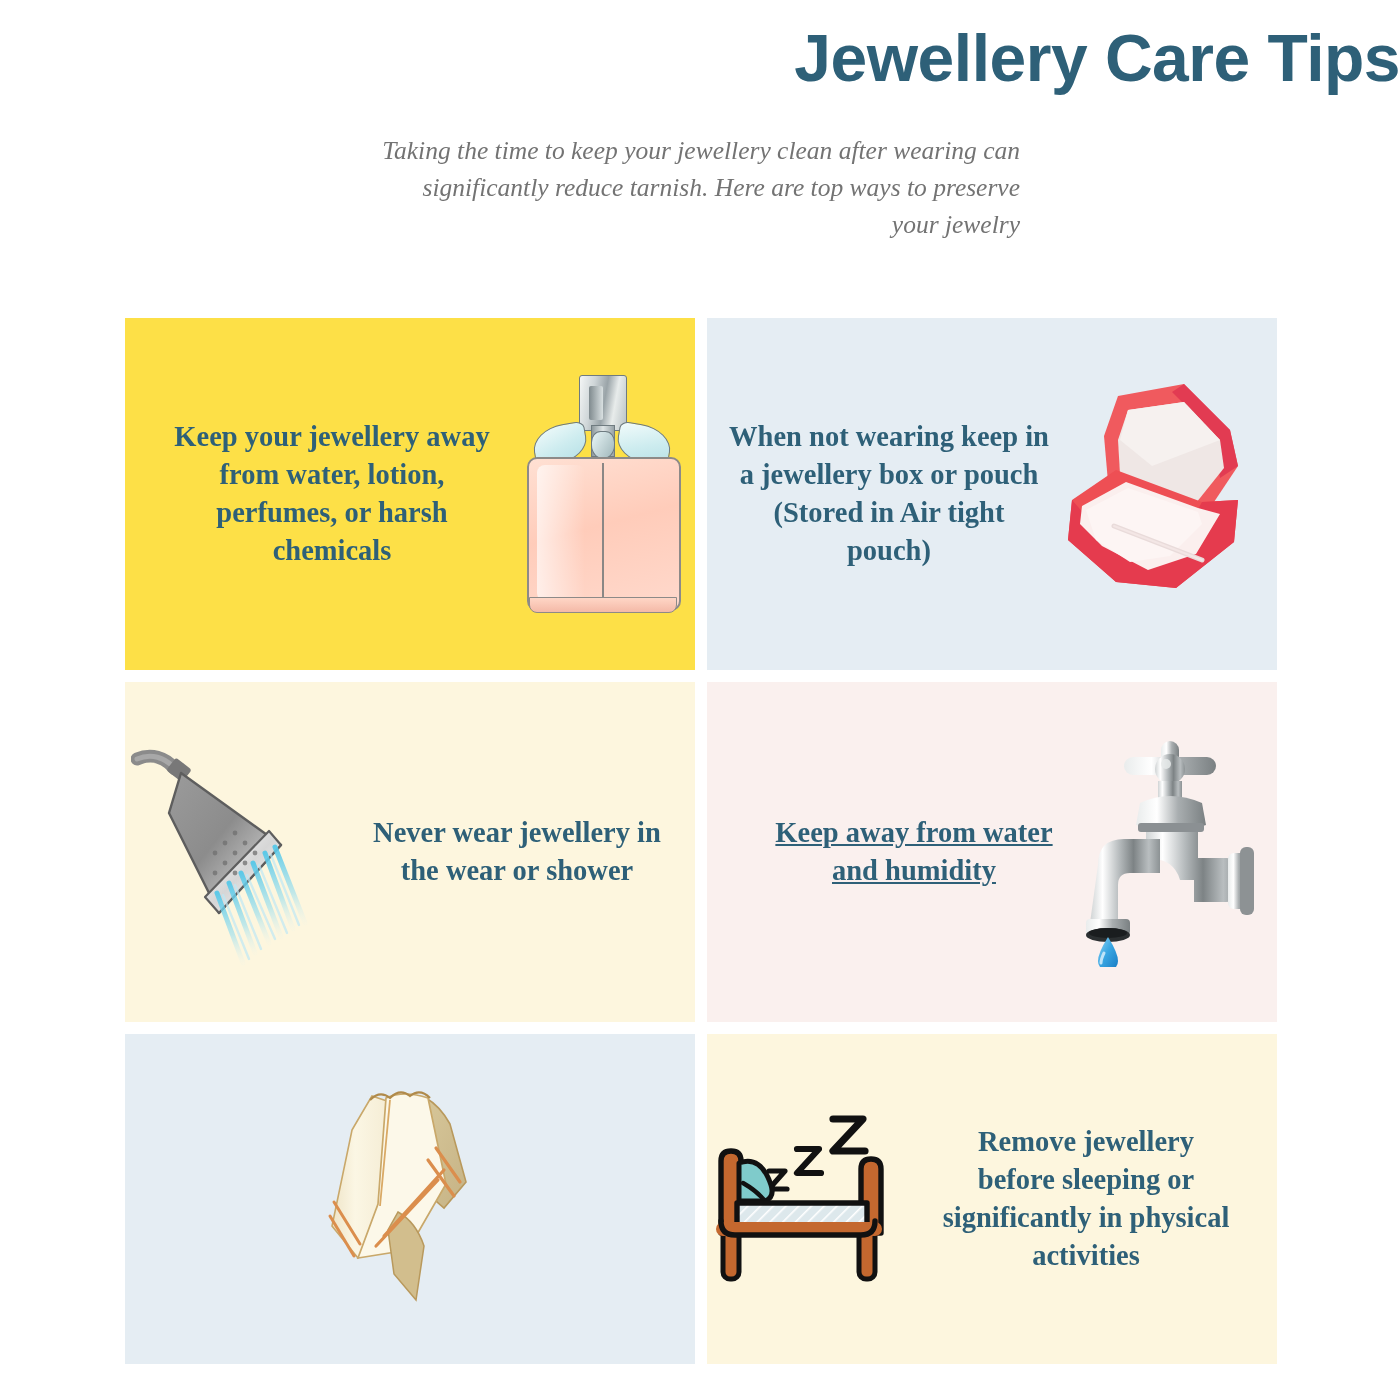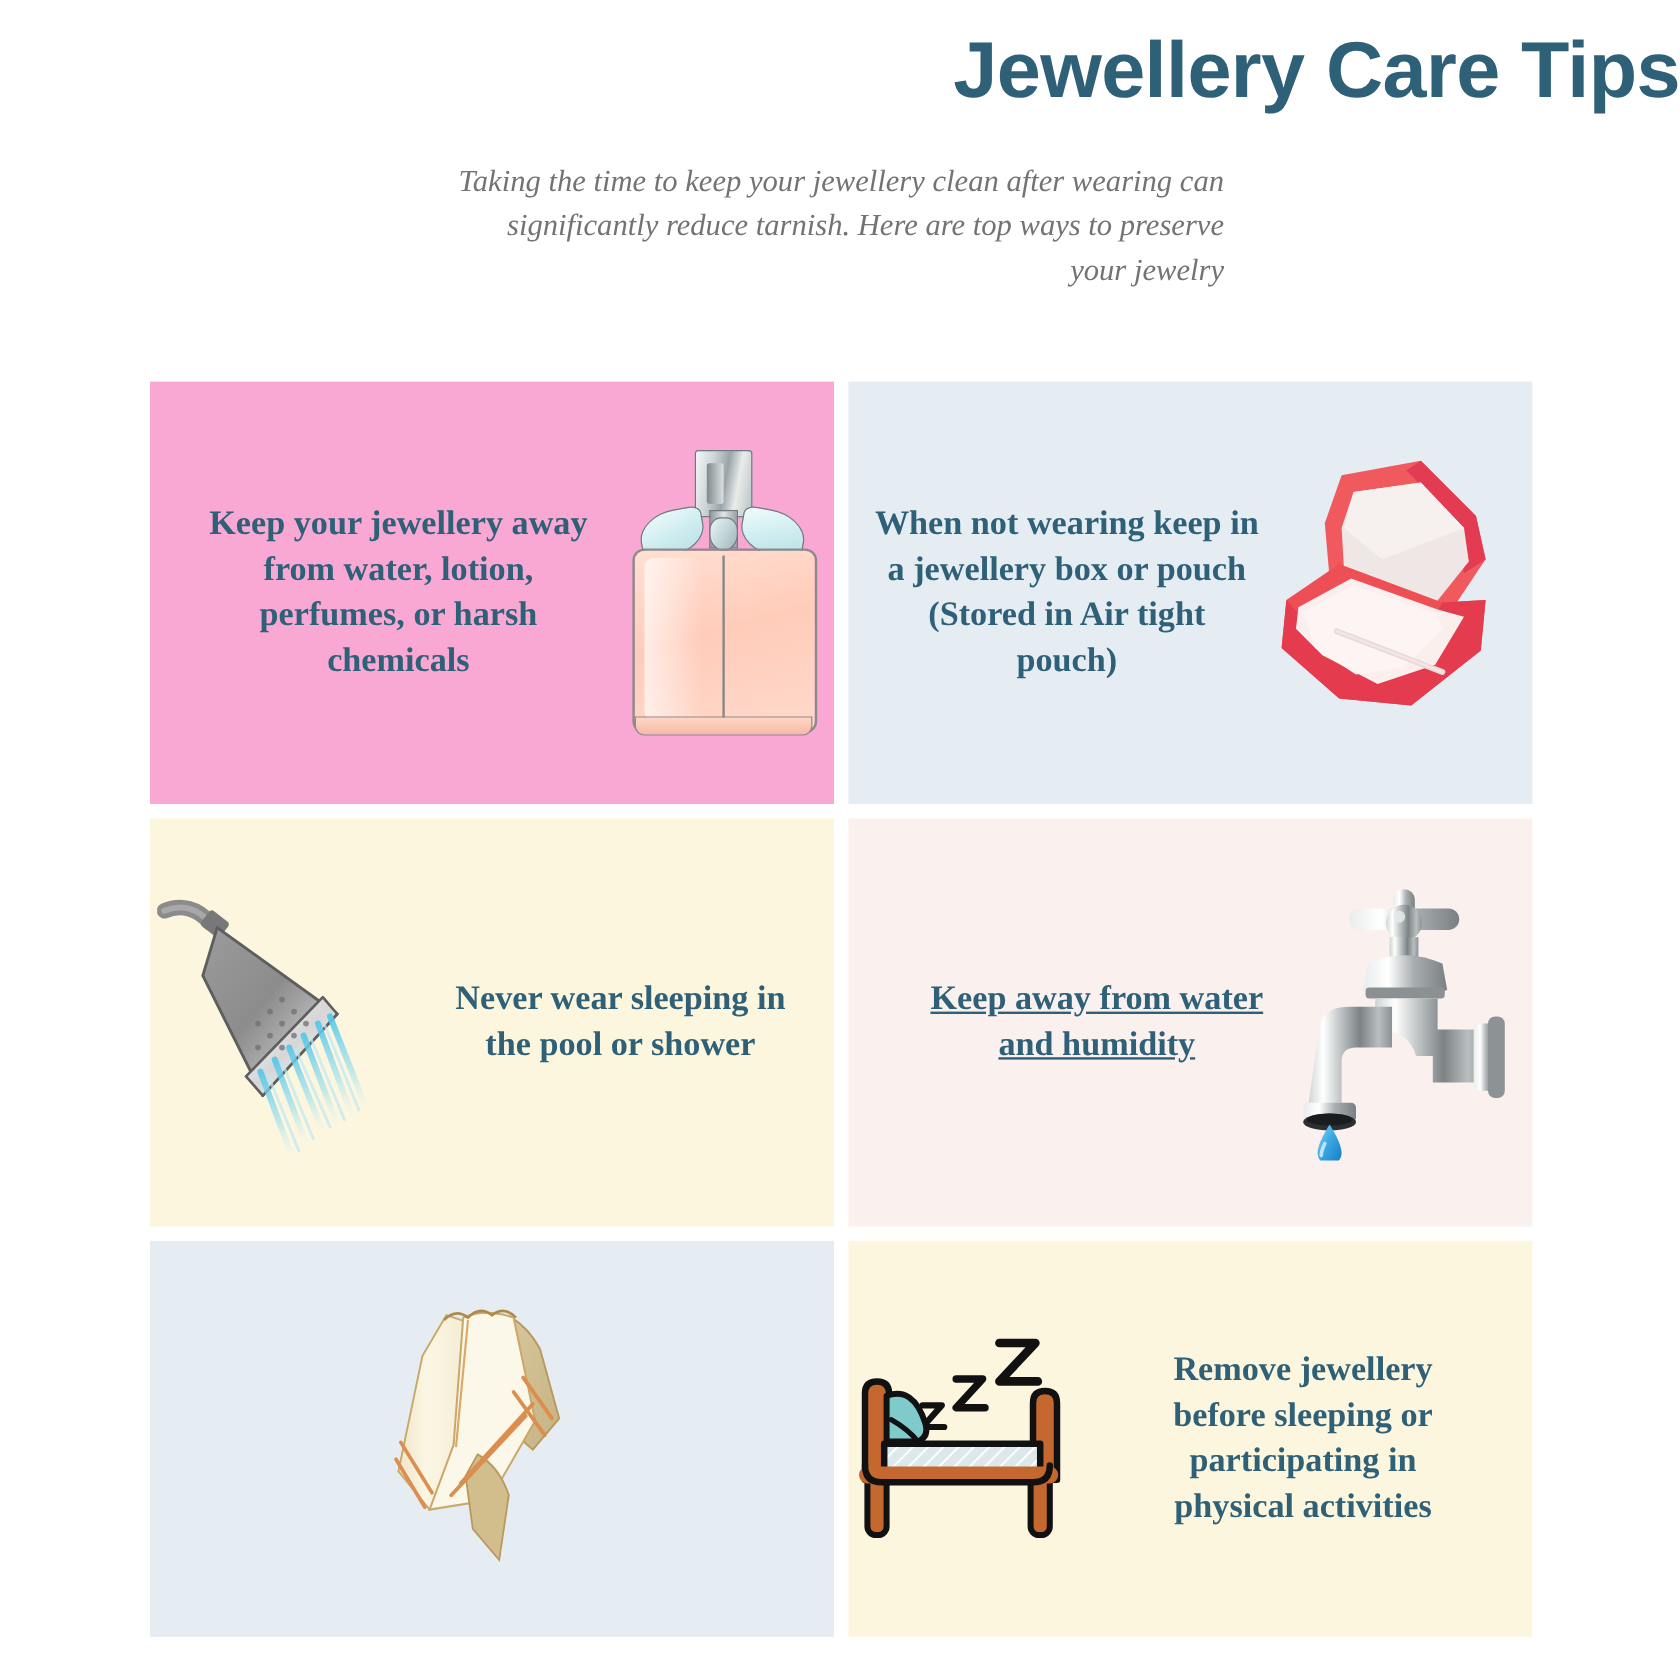--- a/index.html
+++ b/index.html
@@ -164,21 +164,21 @@
 </head>
 <body>
 
 <div class="header">
   <h1 class="page-title">Jewellery Care Tips</h1>
   <p class="page-subtitle">Taking the time to keep your jewellery clean after wearing can significantly reduce tarnish. Here are top ways to preserve your jewelry</p>
 </div>
 
 <div class="cards-grid">
 
-  <div class="card c1 text-left" style="background:#f9a8d4;gap:20px;">
+  <div class="card c1 text-left" style="background:#fde047;gap:20px;">
     <div class="card-text">Keep your jewellery away from water, lotion, perfumes, or harsh chemicals</div>
     <div class="card-art">
       <div class="art-perfume">
         <div class="pf-cap"></div>
         <div class="pf-neck"></div>
         <div class="pf-bow-l"></div>
         <div class="pf-bow-r"></div>
         <div class="pf-knot"></div>
         <div class="pf-body"></div>
         <div class="pf-base"></div>
@@ -205,21 +205,21 @@
           <polygon points="34,136 76,114 146,138 150,150 118,182 78,188 44,166" fill="#FDF5F4"></polygon>
 
           <path d="M62,152 L150,186" stroke="#E9DBDA" stroke-width="5" stroke-linecap="round" fill="none"></path>
           <path d="M62,152 L150,186" stroke="#F3E6E5" stroke-width="2" stroke-linecap="round" fill="none"></path>
         </svg>
       </div>
     </div>
   </div>
 
   <div class="card c3 text-right" style="background:#FDF6DE;">
-    <div class="card-text">Never wear sleeping in the pool or shower</div>
+    <div class="card-text">Never wear jewellery in the wear or shower</div>
     <div class="card-art">
       <div class="art-shower">
         <svg class="sh-svg" viewBox="0 0 230 230">
           <defs>
             <linearGradient id="shMetal" x1="0" y1="0" x2="1" y2="1">
               <stop offset="0%" stop-color="#9b9b9b"></stop>
               <stop offset="45%" stop-color="#8c8c8c"></stop>
               <stop offset="70%" stop-color="#b7b7b7"></stop>
               <stop offset="100%" stop-color="#7d7d7d"></stop>
             </linearGradient>
@@ -368,21 +368,21 @@
             <path d="M10,132 l24,40"></path>
           </g>
 
           <path d="M70,16 L60,122" stroke="#d9a965" stroke-width="1.8" fill="none"></path>
         </svg>
       </div>
     </div>
   </div>
 
   <div class="card c6 text-right" style="background:#FDF6DE;">
-    <div class="card-text">Remove jewellery before sleeping or participating in physical activities</div>
+    <div class="card-text">Remove jewellery before sleeping or significantly in physical activities</div>
     <div class="card-art">
       <div class="art-bed">
         <svg class="bd-svg" viewBox="0 0 240 200">
           <defs>
             <pattern id="bdHatch" width="9" height="9" patternTransform="rotate(45)" patternUnits="userSpaceOnUse">
               <rect width="9" height="9" fill="#DDE8EC"></rect>
               <line x1="0" y1="0" x2="0" y2="9" stroke="#ffffff" stroke-width="3.2"></line>
             </pattern>
           </defs>
 

